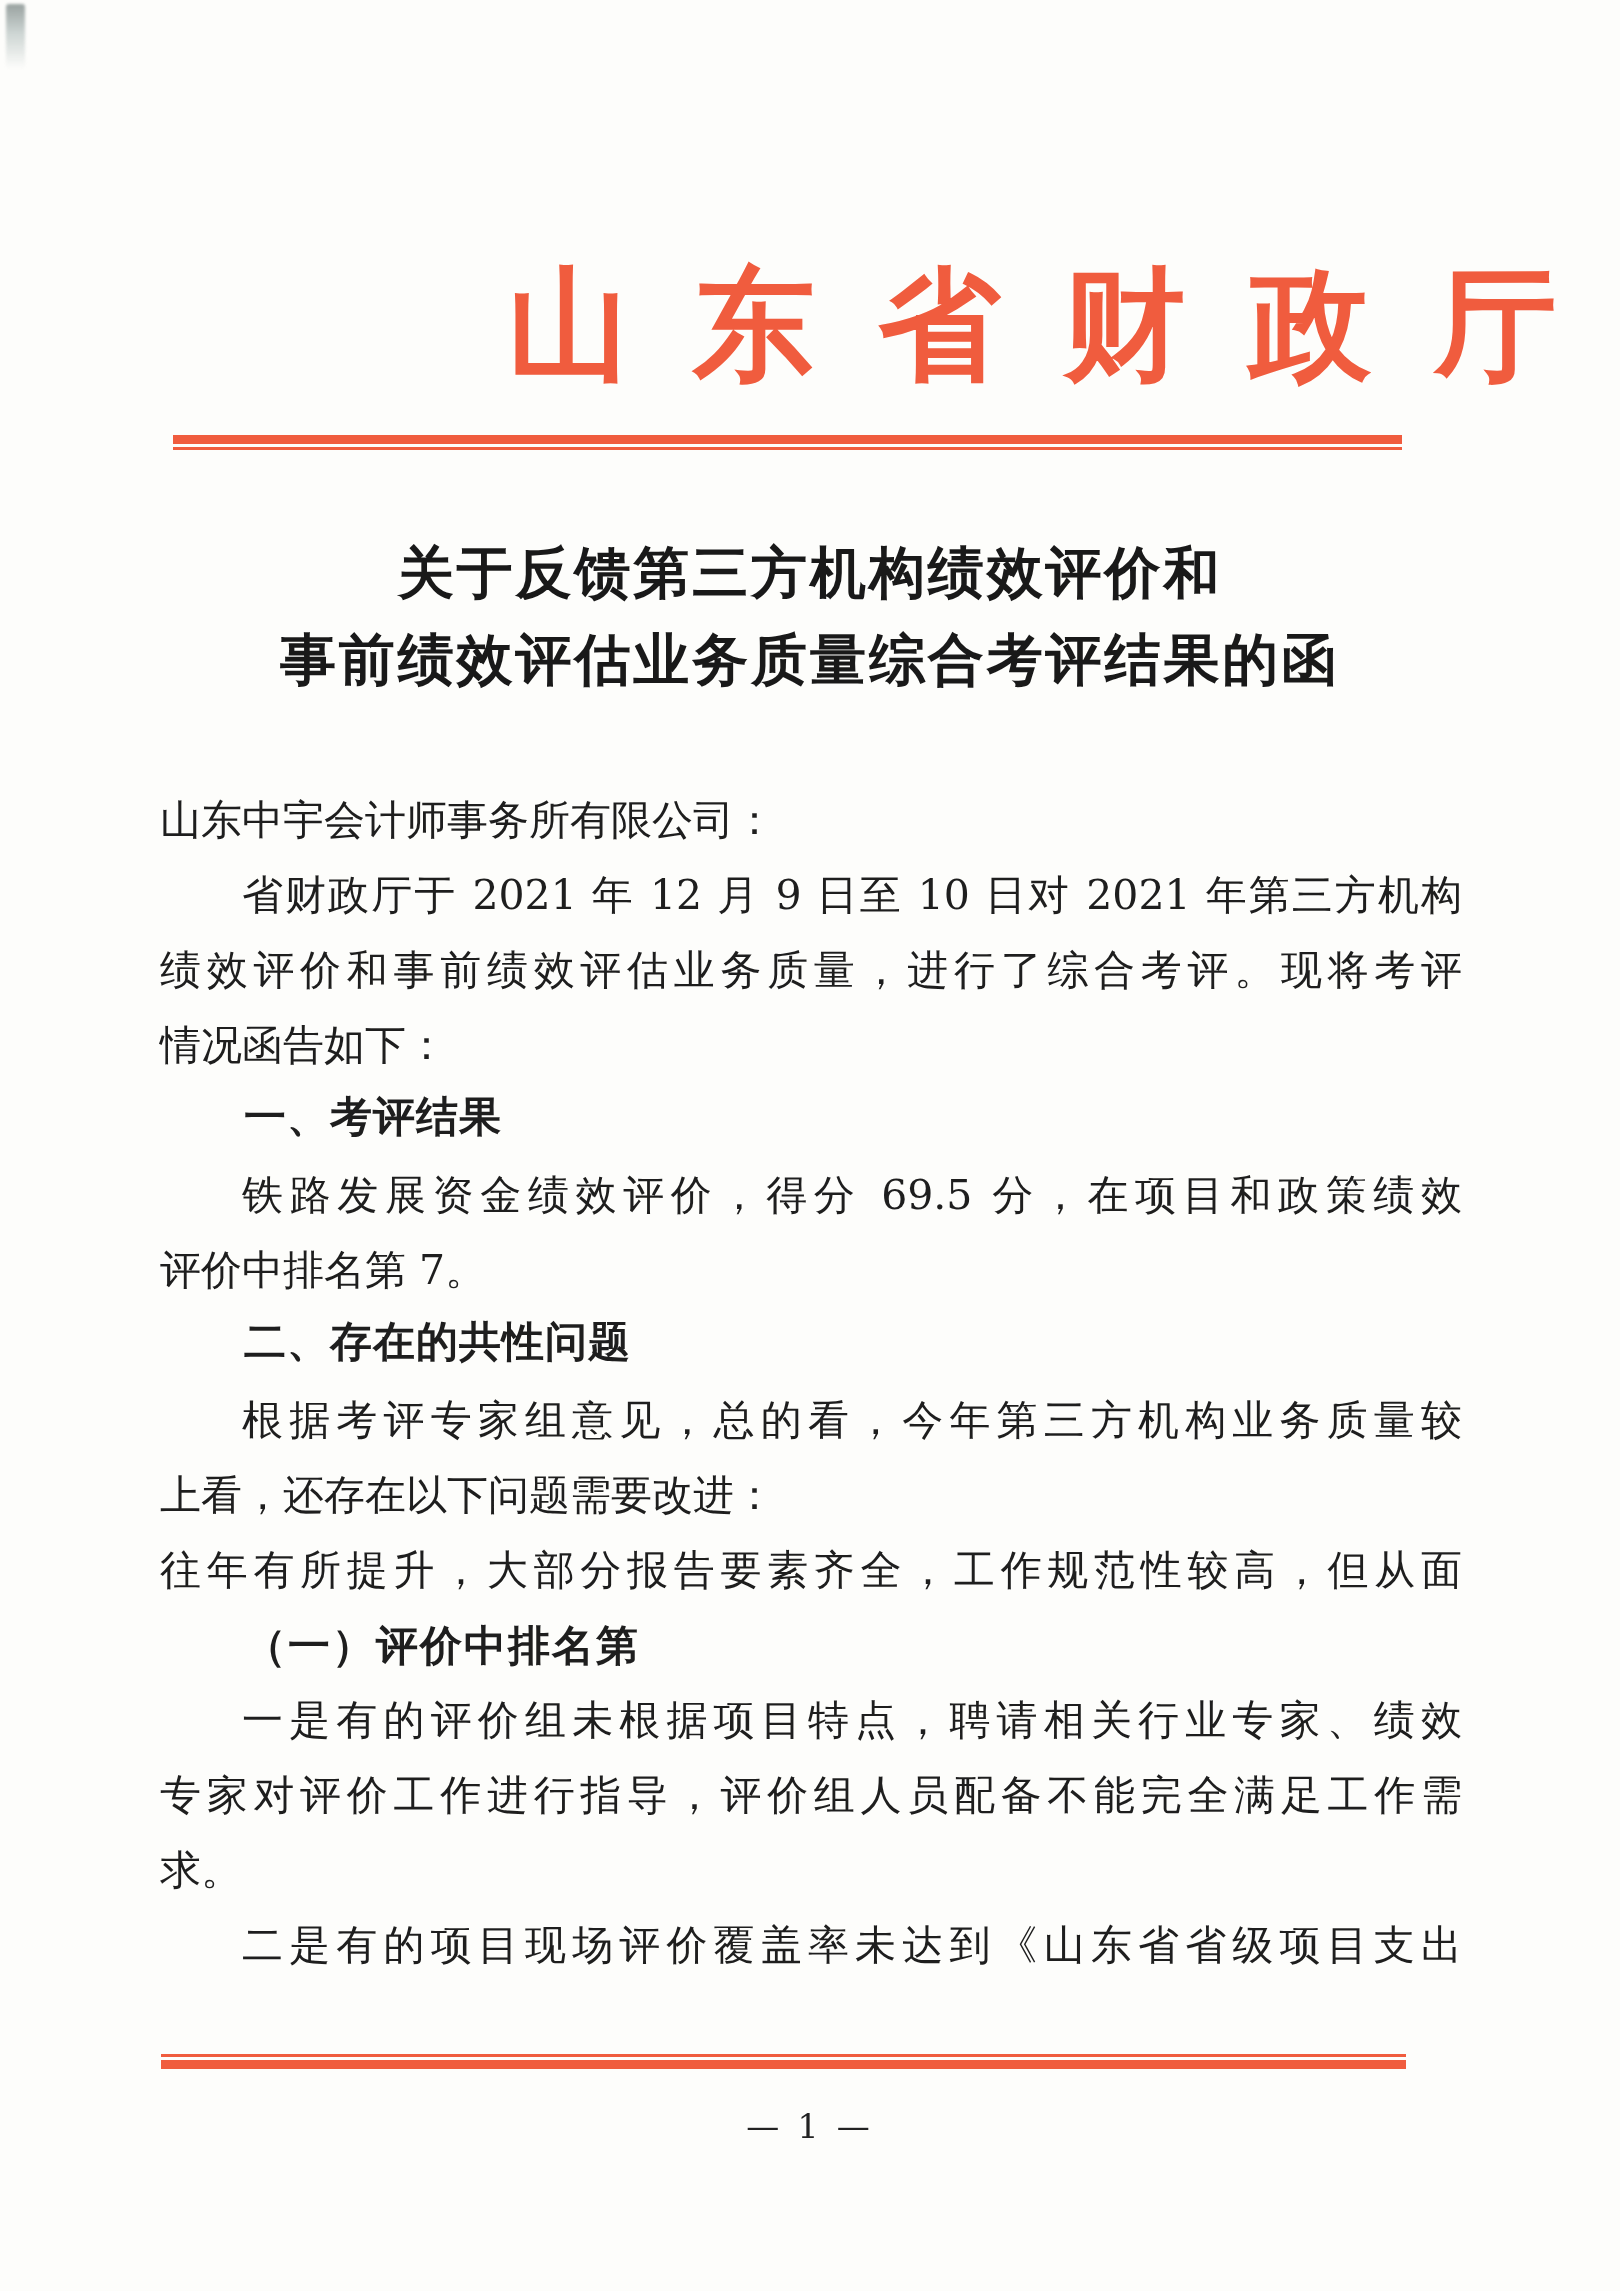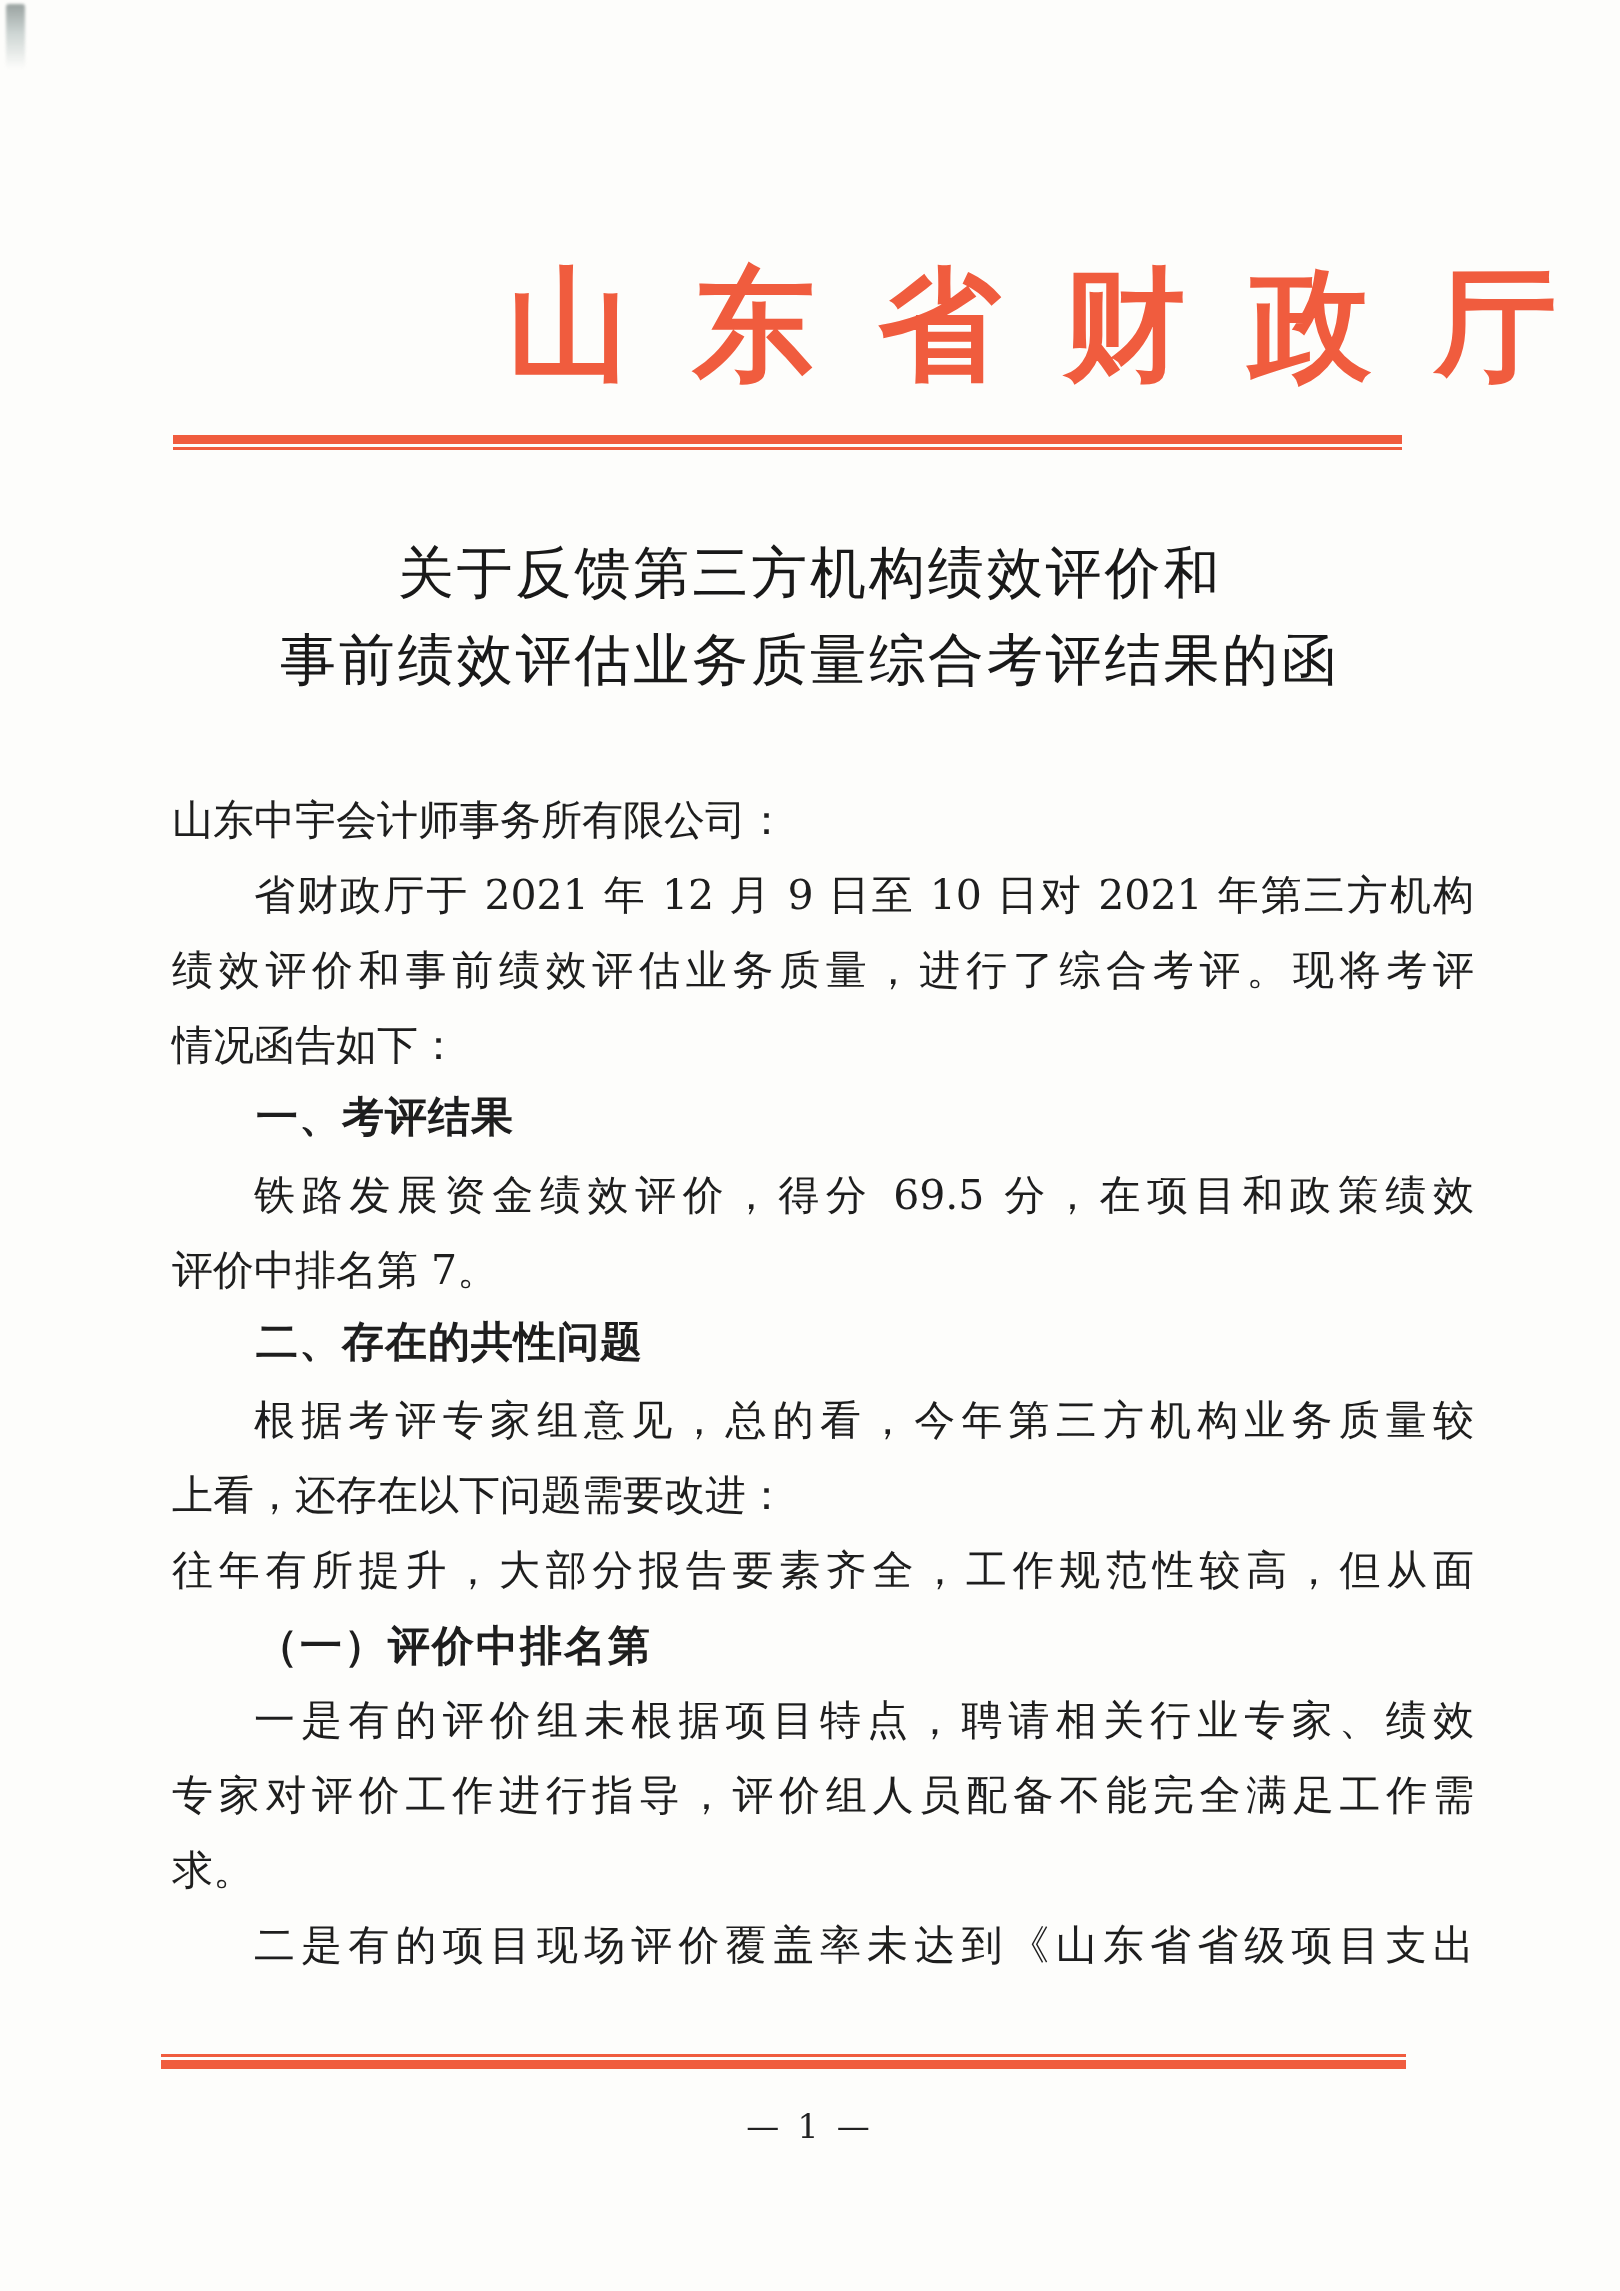--- a/index.html
+++ b/index.html
@@ -26,24 +26,24 @@
   .rule-top .bar  { height:8.8px; background:var(--accent); }
   .rule-top .gap  { height:2.9px; }
   .rule-top .thin { height:2.9px; background:var(--accent); }
   .rule-bottom { top:2054px; left:161px; width:1245px; }
   .rule-bottom .thin { height:2.9px; background:var(--accent); }
   .rule-bottom .gap  { height:2.9px; }
   .rule-bottom .bar  { height:8.8px; background:var(--accent); }
   .doc-title {
     position:absolute; top:529px; left:0; right:0;
     text-align:center; color:#191919;
-    font-size:56px; line-height:87px; font-weight:400; letter-spacing:2.9px;
+    font-size:56px; line-height:87px; font-weight:700; letter-spacing:2.9px;
   }
   .doc-body {
-    position:absolute; top:783px; left:172px; width:1302px;
+    position:absolute; top:783px; left:160px; width:1302px;
     color:var(--ink);
   }
   .doc-body p { margin:0; font-size:41px; line-height:75px; }
   .doc-body p.indent { text-indent:2em; }
   .doc-body p.fill { text-align:justify; text-align-last:justify; }
   .doc-body p.h1 {
     text-indent:2em; font-weight:700;
     font-family:Liberation Mono, monospace;
     font-size:42px; letter-spacing:1px;
   }

